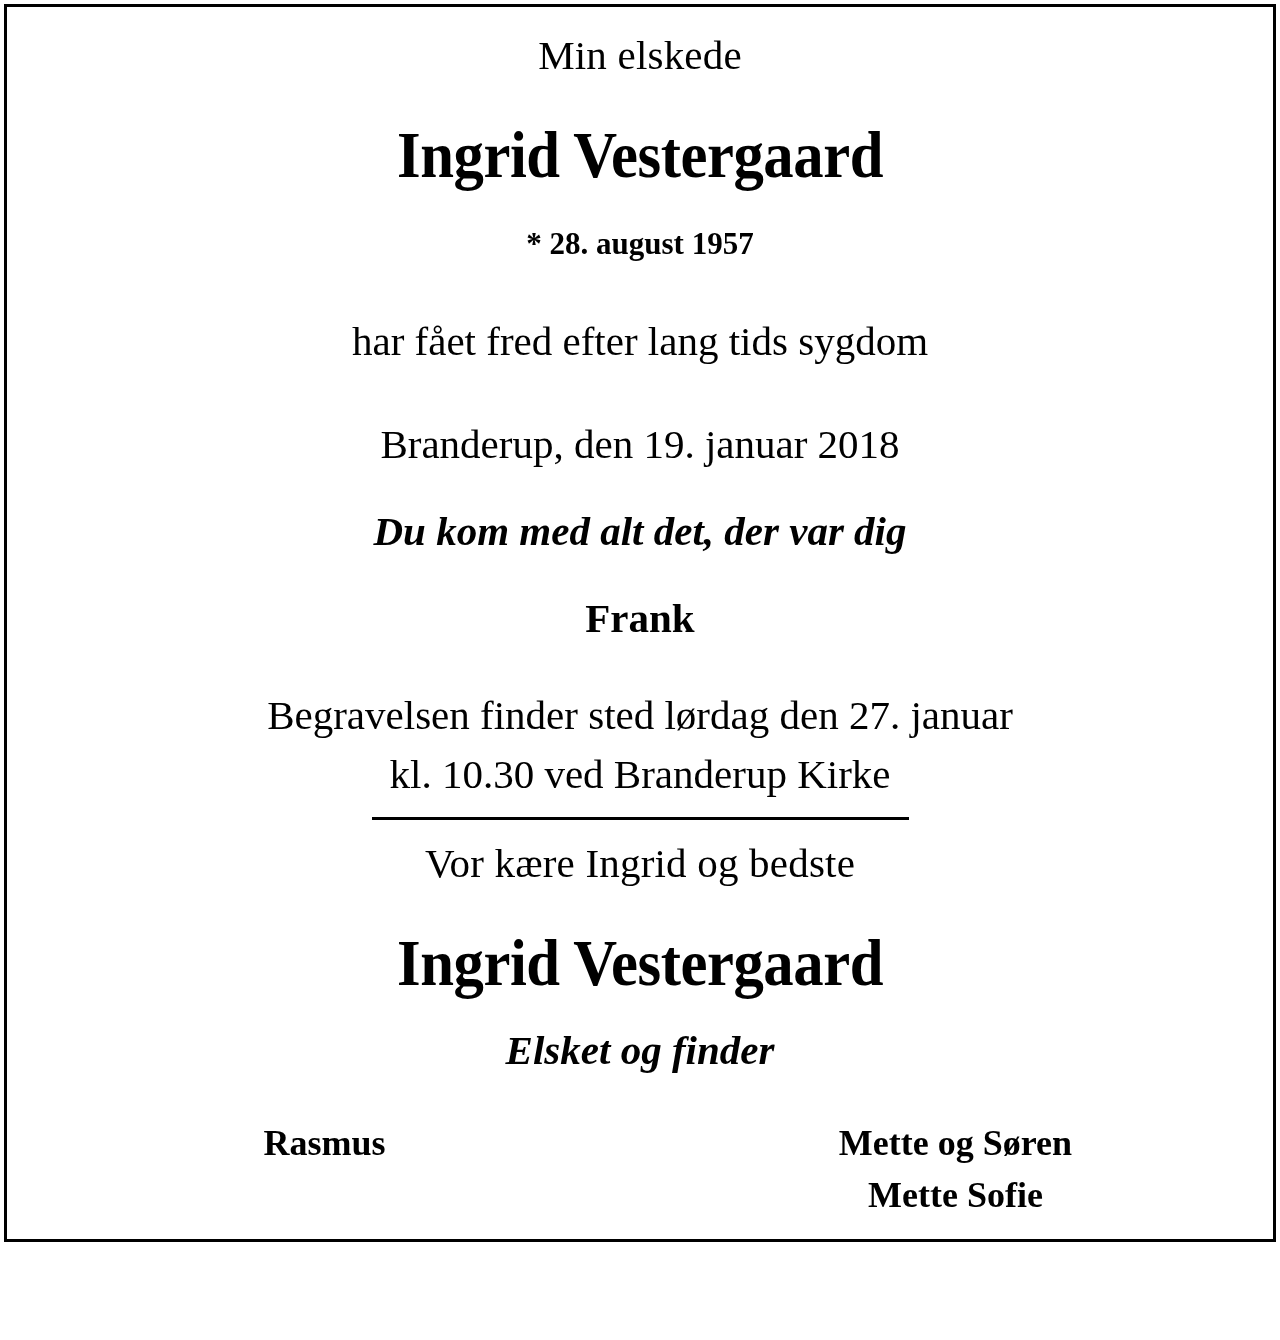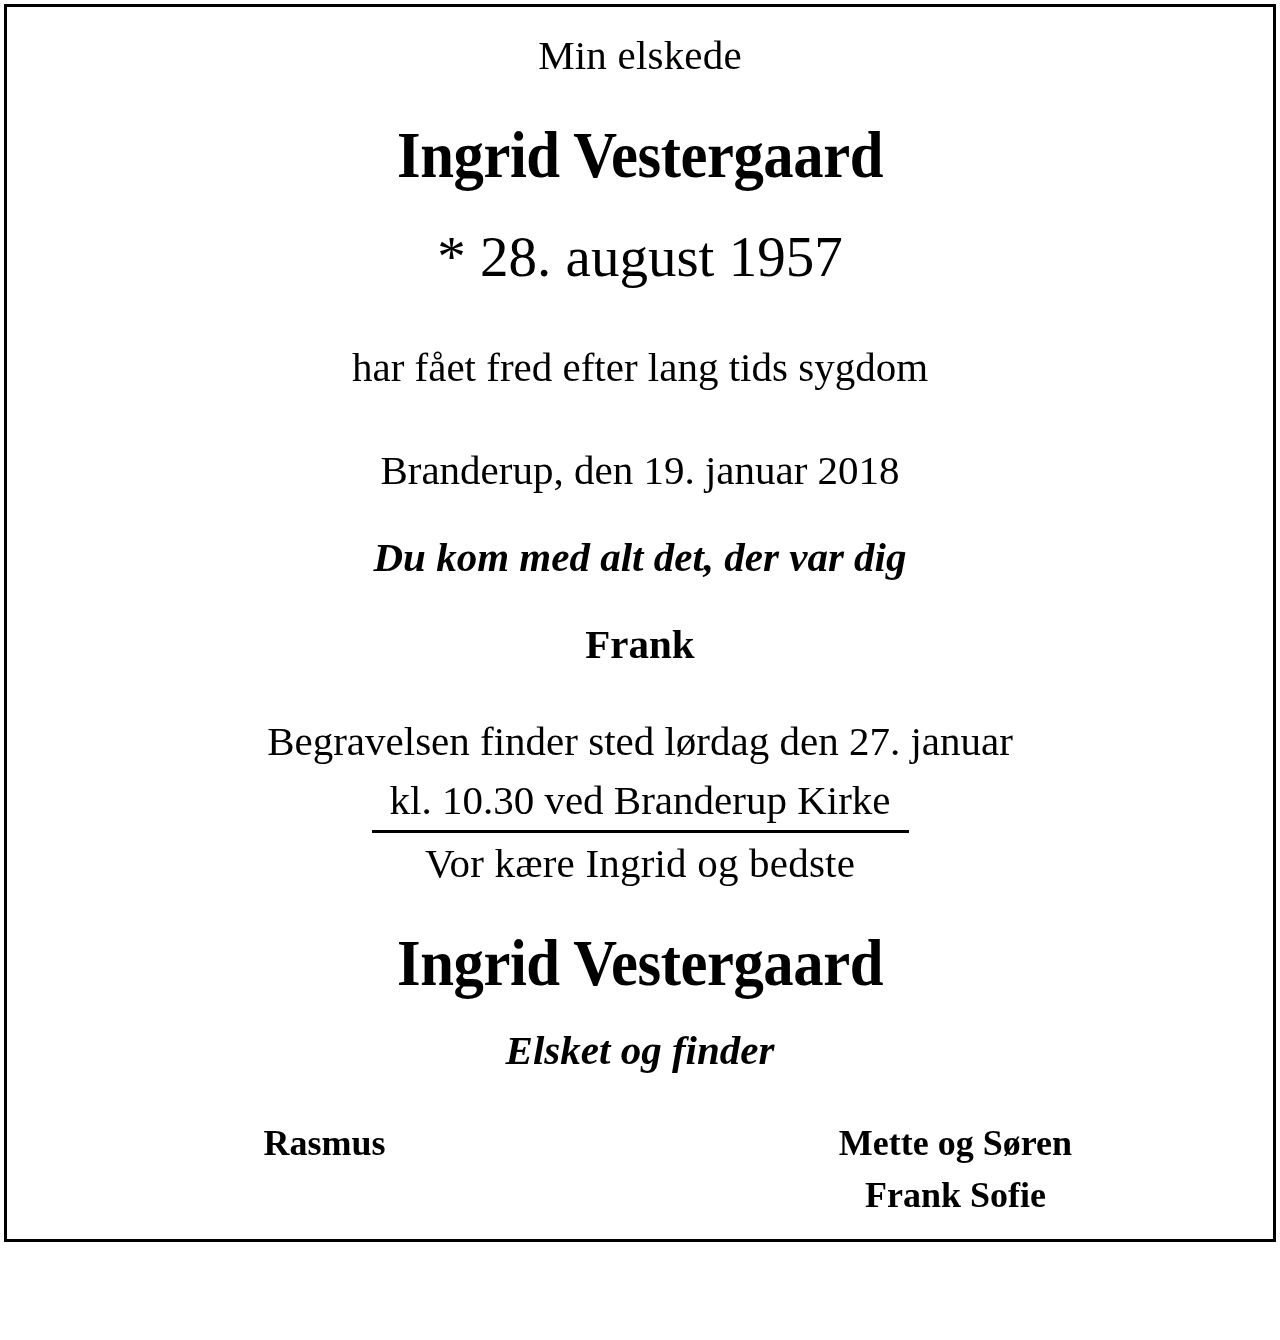--- a/index.html
+++ b/index.html
@@ -62,22 +62,22 @@
 
   .deceased-name {
     font-size: 66px;
     font-weight: bold;
     letter-spacing: -0.5px;
     transform: scaleX(0.92);
     transform-origin: center;
   }
 
   .born {
-    font-size: 57px;
-    font-weight: normal;
+    font-size: 31px;
+    font-weight: bold;
   }
 
   .body-line {
     font-size: 41px;
     font-weight: normal;
     margin-top: 16px;
   }
 
   .verse {
     font-size: 41px;
@@ -198,19 +198,19 @@
       <div class="line verse">Elsket og finder</div>
 
       <div class="sp-46"></div>
 
       <div class="survivors">
         <div class="survivor-col left">
           <div class="survivor-name">Rasmus</div>
         </div>
         <div class="survivor-col right">
           <div class="survivor-name">Mette og Søren</div>
-          <div class="survivor-name">Frank Sofie</div>
+          <div class="survivor-name">Mette Sofie</div>
         </div>
       </div>
     </div>
 
   </div>
 </div>
 
 </body></html>

